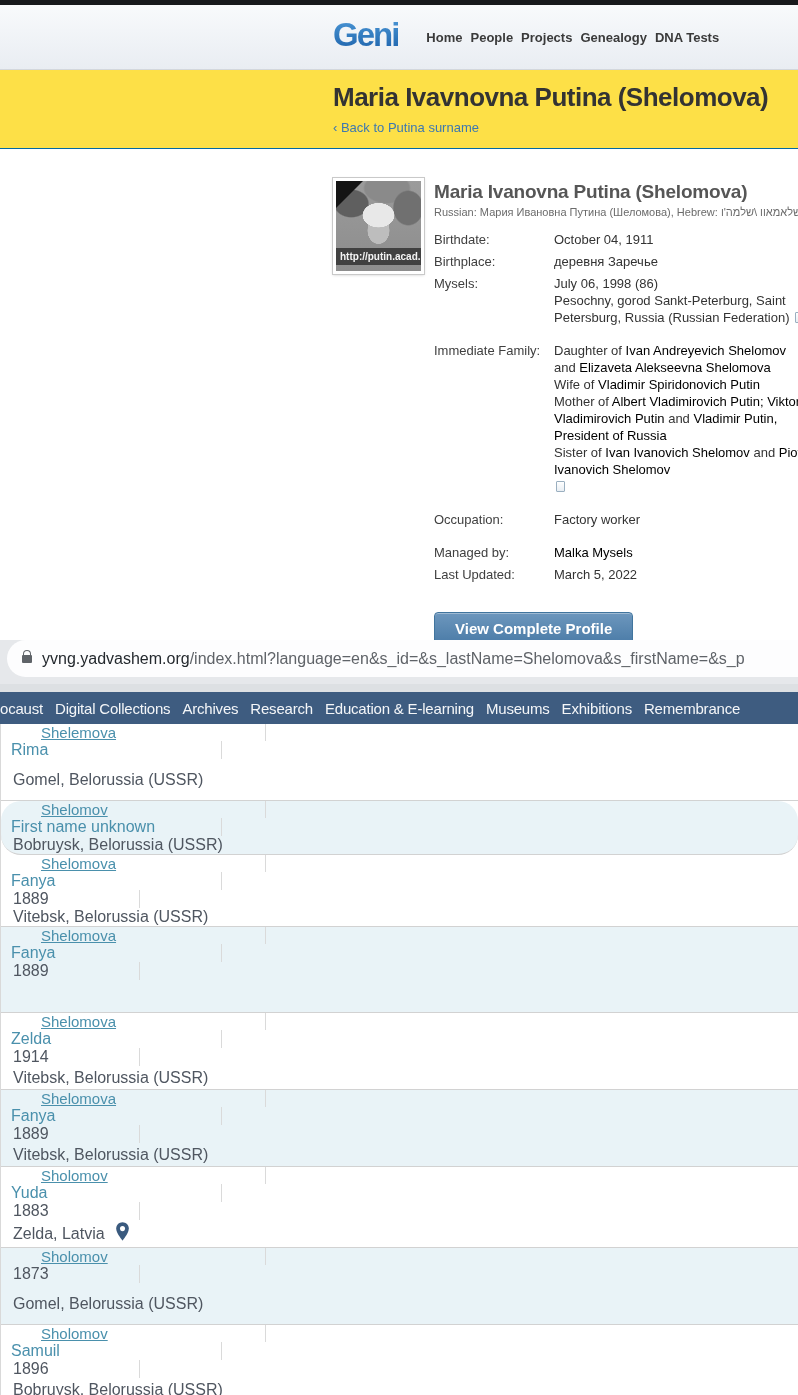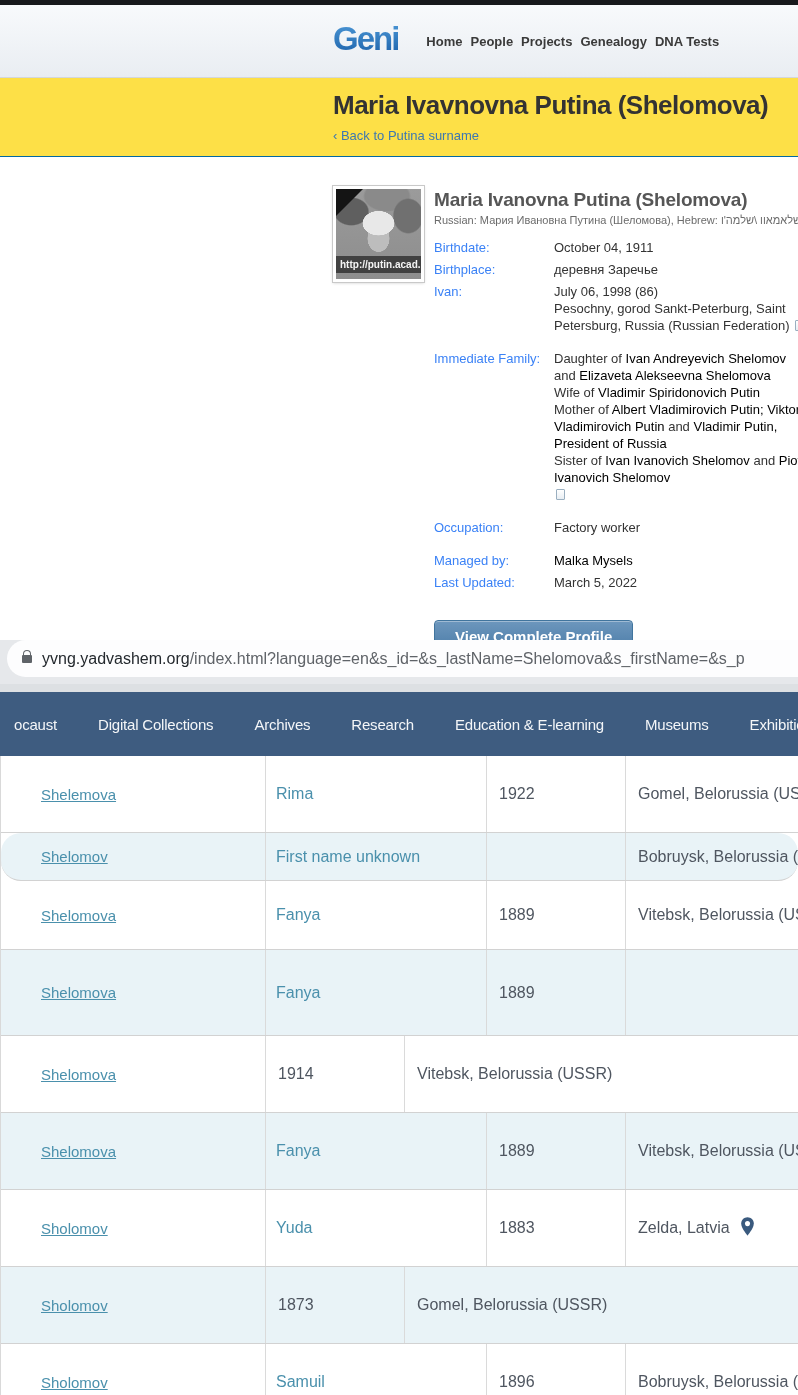--- a/index.html
+++ b/index.html
@@ -11,21 +11,21 @@
   .chrome-top { height:29px; background:#3b3b3b; display:flex; align-items:center; padding-left:13px; font-size:14px; color:#a9a9a9; }
   .chrome-top-edge { height:5px; background:#17191c; }
   .lock { display:inline-block; width:10px; height:8px; border-radius:1px; position:relative; margin-right:10px; flex:0 0 auto; }
   .lock::before { content:""; position:absolute; left:1px; top:-5px; width:6px; height:6px; border:1.5px solid; border-bottom:none; border-radius:4px 4px 0 0; }
   .lock.light { background:#bdbdbd; } .lock.light::before { border-color:#bdbdbd; }
   .lock.dark { background:#5f6368; } .lock.dark::before { border-color:#5f6368; }
   .url-domain { color:#f2f2f2; }
   .url-path { color:#a5a5a5; }
 
   
-  .geni-header { height:73px; background:linear-gradient(#f8fafc,#e9edf2); border-bottom:1px solid #d3d7dc; display:flex; align-items:center; padding-left:333px; }
+  .geni-header { height:65px; background:linear-gradient(#f8fafc,#e9edf2); border-bottom:1px solid #d3d7dc; display:flex; align-items:center; padding-left:333px; }
   .geni-logo { font-size:33px; font-weight:bold; letter-spacing:-2px; margin-right:28px; background:linear-gradient(#4e9ad8,#15genhsl) ; background:linear-gradient(#4e9ad8,#1a5fa8); -webkit-background-clip:text; background-clip:text; color:#2175bc; -webkit-text-fill-color:transparent; transform:translateY(-2px); }
   .geni-nav { display:flex; gap:8px; align-items:center; }
   .geni-nav a { font-size:13px; font-weight:bold; color:#3a3a3a; text-decoration:none; cursor:pointer; }
 
   
   .geni-title { background:#fde047; padding:12px 0 12px 333px; border-bottom:1px solid #0369a1; }
   .geni-title h1 { font-size:26px; color:#333; letter-spacing:-0.5px; margin-bottom:5px; white-space:nowrap; }
   .back-link { font-size:13px; color:#3d78b0; text-decoration:none; cursor:pointer; }
 
   
@@ -38,38 +38,38 @@
       radial-gradient(ellipse 26px 30px at 85% 30%, #707070 0 55%, transparent 60%),
       radial-gradient(ellipse 40px 26px at 60% 8%, #8a8a8a 0 55%, transparent 60%),
       linear-gradient(#9b9b9b,#8d8d8d); }
   .photo-ribbon { position:absolute; top:0; left:0; width:0; height:0; border-top:27px solid #141414; border-right:27px solid transparent; }
   .photo-caption { position:absolute; left:0; right:0; bottom:6px; background:rgba(45,45,45,.8); color:#f4f4f4; font-size:10px; font-weight:bold; padding:3px 4px; white-space:nowrap; overflow:hidden; }
   .profile-info { margin-left:10px; padding-top:3px; }
   .profile-name { font-size:19px; color:#565656; letter-spacing:-0.2px; margin-bottom:3px; white-space:nowrap; }
   .alt-names { font-size:11px; color:#6b6b6b; margin-bottom:13px; white-space:nowrap; }
   .detail-row { display:flex; font-size:13px; line-height:17px; color:#333; margin-bottom:5px; }
   .detail-row.spaced { margin-top:16px; }
-  .detail-label { width:120px; flex:0 0 auto; color:#3b82f6; }
+  .detail-label { width:120px; flex:0 0 auto; color:#404040; }
   .detail-value { width:252px; }
   .glink { color:#000000; text-decoration:none; cursor:pointer; }
   .doc-icon { display:inline-block; width:9px; height:11px; border:1px solid #9aafc0; background:linear-gradient(#ffffff,#e8eef3); border-radius:1px; vertical-align:-1px; margin-left:2px; cursor:pointer; }
   .cta { display:inline-block; margin-top:24px; padding:7px 20px; font-family:"Liberation Sans",sans-serif; font-size:15px; font-weight:bold; color:#fff; background:linear-gradient(#6d97bd,#4a7ba7); border:1px solid #41759e; border-radius:4px; box-shadow:inset 0 1px 0 rgba(255,255,255,.35); cursor:pointer; }
 
   
   .bottom-half { position:absolute; top:640px; left:0; width:798px; bottom:0; background:#fff; }
   .chrome2 { height:44px; background:#e6e8eb; }
   .chrome2 .pill { height:37px; margin-left:7px; background:#fdfdfe; border-radius:19px 0 0 19px; display:flex; align-items:center; padding-left:15px; font-size:16px; white-space:nowrap; overflow:hidden; }
   .pill .url-domain2 { color:#24292e; }
   .pill .url-path2 { color:#5f6368; }
   .yv-gap { height:8px; background:#dde0e3; }
-  .yv-nav { height:64px; background:#3e5c80; display:flex; align-items:center; gap:41px; padding-left:14px; overflow:hidden; white-space:nowrap; }
+  .yv-nav { height:32px; background:#3e5c80; display:flex; align-items:center; gap:12px; padding-left:0; overflow:hidden; white-space:nowrap; }
   .yv-nav a { color:#f4f6f8; font-size:15px; text-decoration:none; letter-spacing:-0.2px; cursor:pointer; flex:0 0 auto; }
 
   .yv-table { background:#fff; border-left:1px solid #d9d9d9; }
-  .yv-row { display:flex; align-items:stretch; border-bottom:1px solid #d2d2d2; background:#fff; min-height:77px; }
+  .yv-row { display:flex; align-items:stretch; border-bottom:1px solid #d2d2d2; background:#fff; min-height:77px;flex-direction:column; }
   .yv-row:nth-child(even) { background:#e9f3f7; }
   .yv-row:nth-child(2) { min-height:48px;border-radius:20px; }
   .yv-row:nth-child(3) { min-height:69px; }
   .yv-row:nth-child(4) { min-height:86px; }
   .yv-cell { display:flex; align-items:center; border-right:1px solid #dadada; overflow:hidden; white-space:nowrap; }
   .yv-cell.c1 { width:265px; padding-left:40px; flex:0 0 auto; }
   .yv-cell.c2 { width:221px; padding-left:10px; flex:0 0 auto; }
   .yv-cell.c3 { width:139px; padding-left:12px; flex:0 0 auto; }
   .yv-cell.c4 { flex:1 1 auto; padding-left:12px; border-right:none; }
   .yv-link { color:#4a90ac; text-decoration:underline; font-size:15px; cursor:pointer; }
@@ -116,21 +116,21 @@
               <div class="detail-line">October 04, 1911</div>
             </div>
           </div>
           <div class="detail-row">
             <div class="detail-label">Birthplace:</div>
             <div class="detail-value">
               <div class="detail-line">деревня Заречье</div>
             </div>
           </div>
           <div class="detail-row">
-            <div class="detail-label">Ivan:</div>
+            <div class="detail-label">Mysels:</div>
             <div class="detail-value">
               <div class="detail-line">July 06, 1998 (86)</div>
               <div class="detail-line">Pesochny, gorod Sankt-Peterburg, Saint Petersburg, Russia (Russian Federation) <span class="doc-icon"></span></div>
             </div>
           </div>
           <div class="detail-row spaced">
             <div class="detail-label">Immediate Family:</div>
             <div class="detail-value">
               <div class="detail-line">Daughter of <a class="glink">Ivan Andreyevich Shelomov</a> and <a class="glink">Elizaveta Alekseevna Shelomova</a></div>
               <div class="detail-line">Wife of <a class="glink">Vladimir Spiridonovich Putin</a></div>
@@ -182,23 +182,20 @@
         <a>Remembrance</a>
       </nav>
     <div class="yv-table">
         <div class="yv-row">
           <div class="yv-cell c1">
             <a class="yv-link">Shelemova</a>
           </div>
           <div class="yv-cell c2">
             <span class="yv-first">Rima</span>
           </div>
-          <div class="yv-cell c3">
-            <span class="yv-year">1922</span>
-          </div>
           <div class="yv-cell c4">
             <span class="yv-place">Gomel, Belorussia (USSR)</span>
           </div>
         </div>
         <div class="yv-row">
           <div class="yv-cell c1">
             <a class="yv-link">Shelomov</a>
           </div>
           <div class="yv-cell c2">
             <span class="yv-first">First name unknown</span>
@@ -234,20 +231,23 @@
           <div class="yv-cell c3">
             <span class="yv-year">1889</span>
           </div>
           <div class="yv-cell c4">
             <span class="yv-place"></span>
           </div>
         </div>
         <div class="yv-row">
           <div class="yv-cell c1">
             <a class="yv-link">Shelomova</a>
+          </div>
+          <div class="yv-cell c2">
+            <span class="yv-first">Zelda</span>
           </div>
           <div class="yv-cell c3">
             <span class="yv-year">1914</span>
           </div>
           <div class="yv-cell c4">
             <span class="yv-place">Vitebsk, Belorussia (USSR)</span>
           </div>
         </div>
         <div class="yv-row">
           <div class="yv-cell c1">

